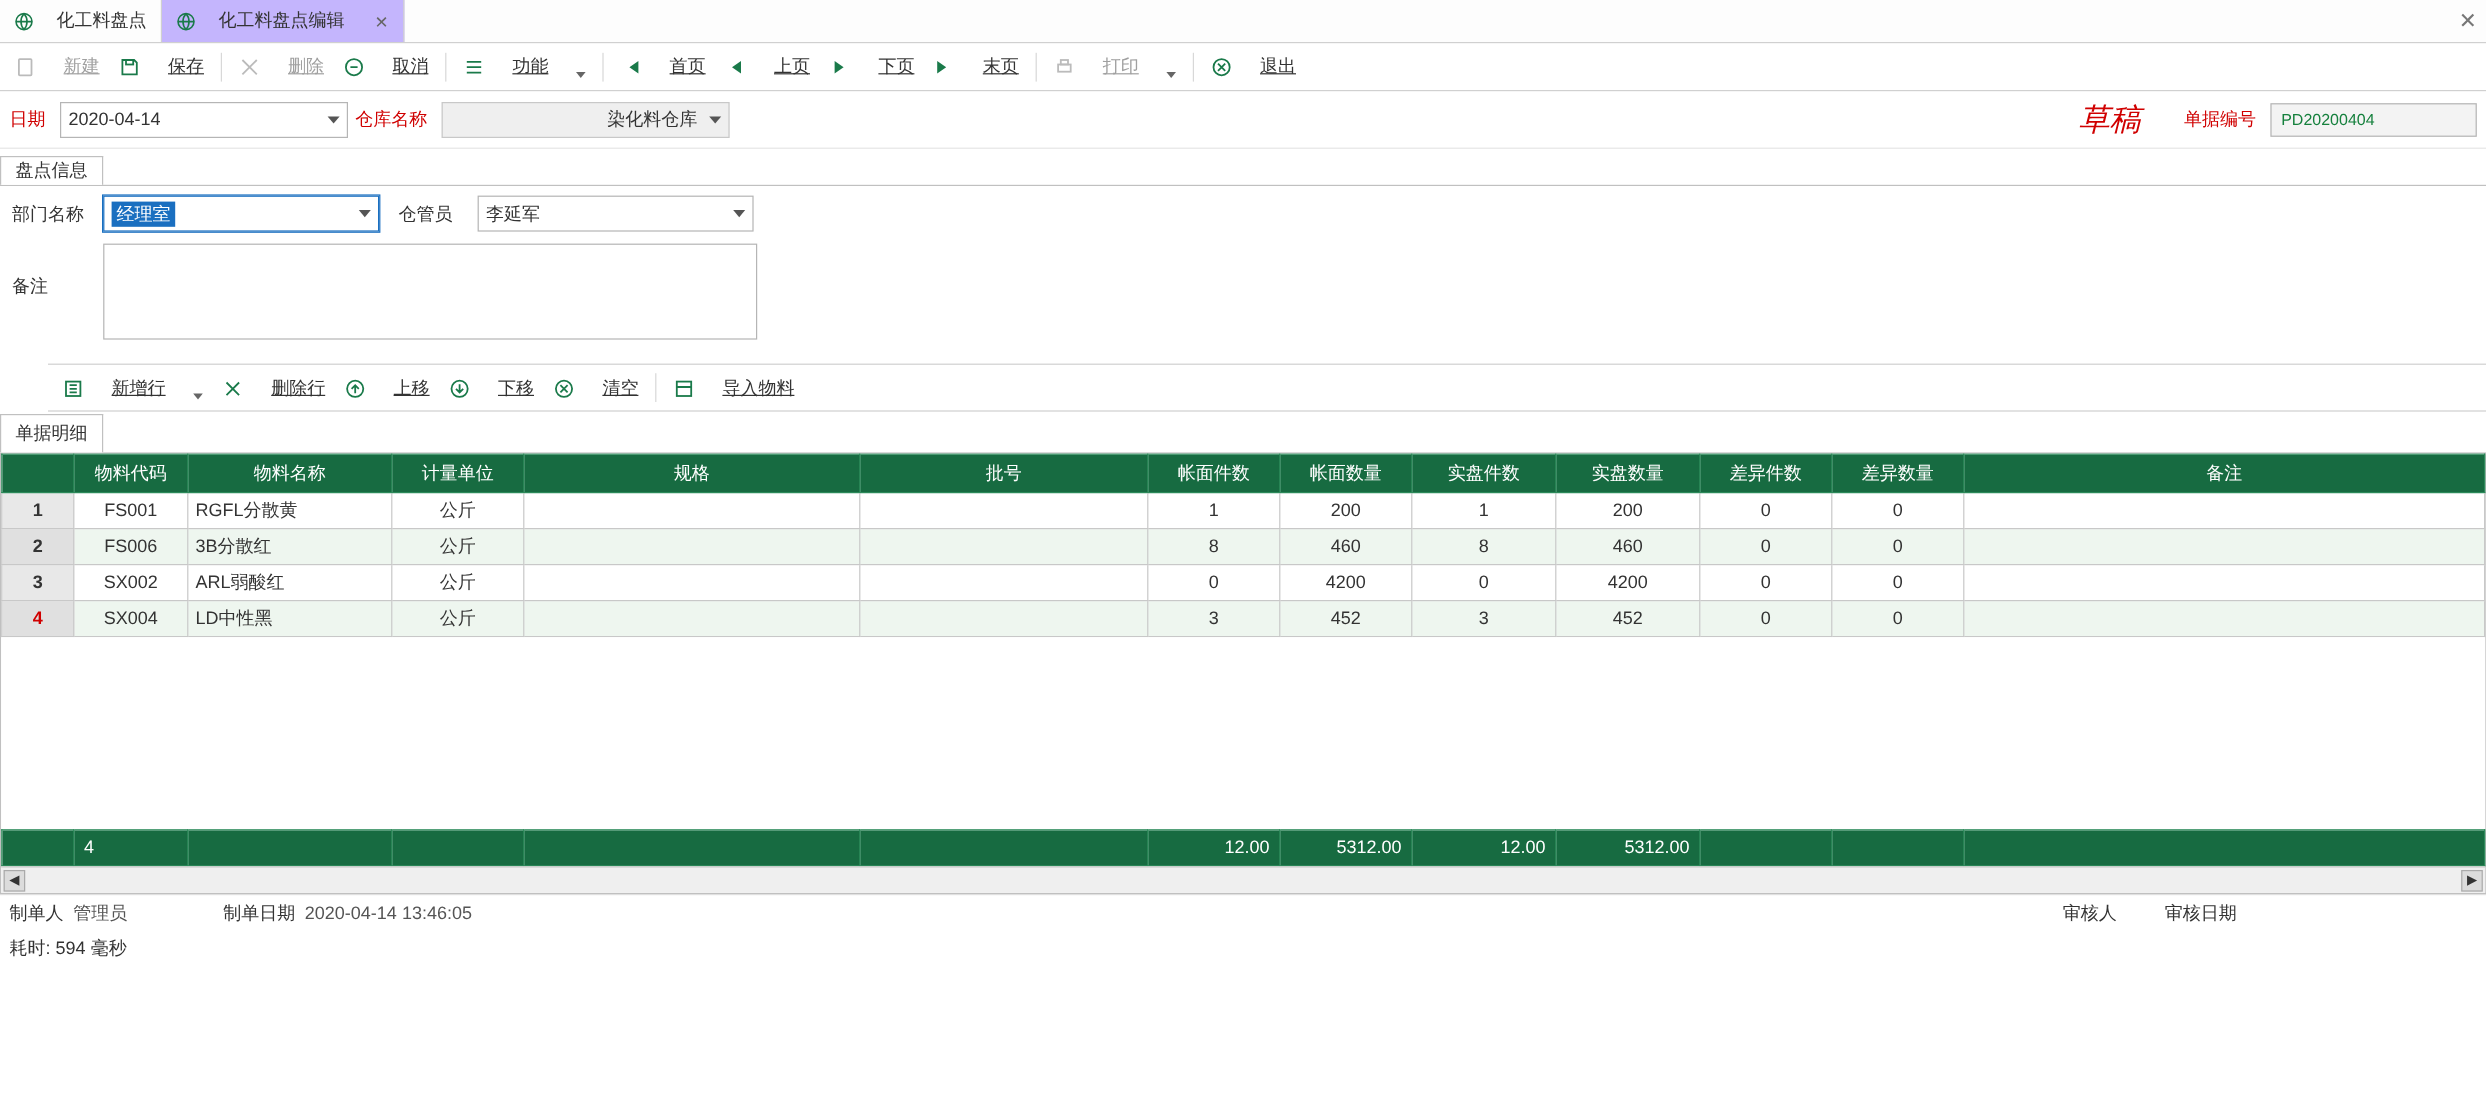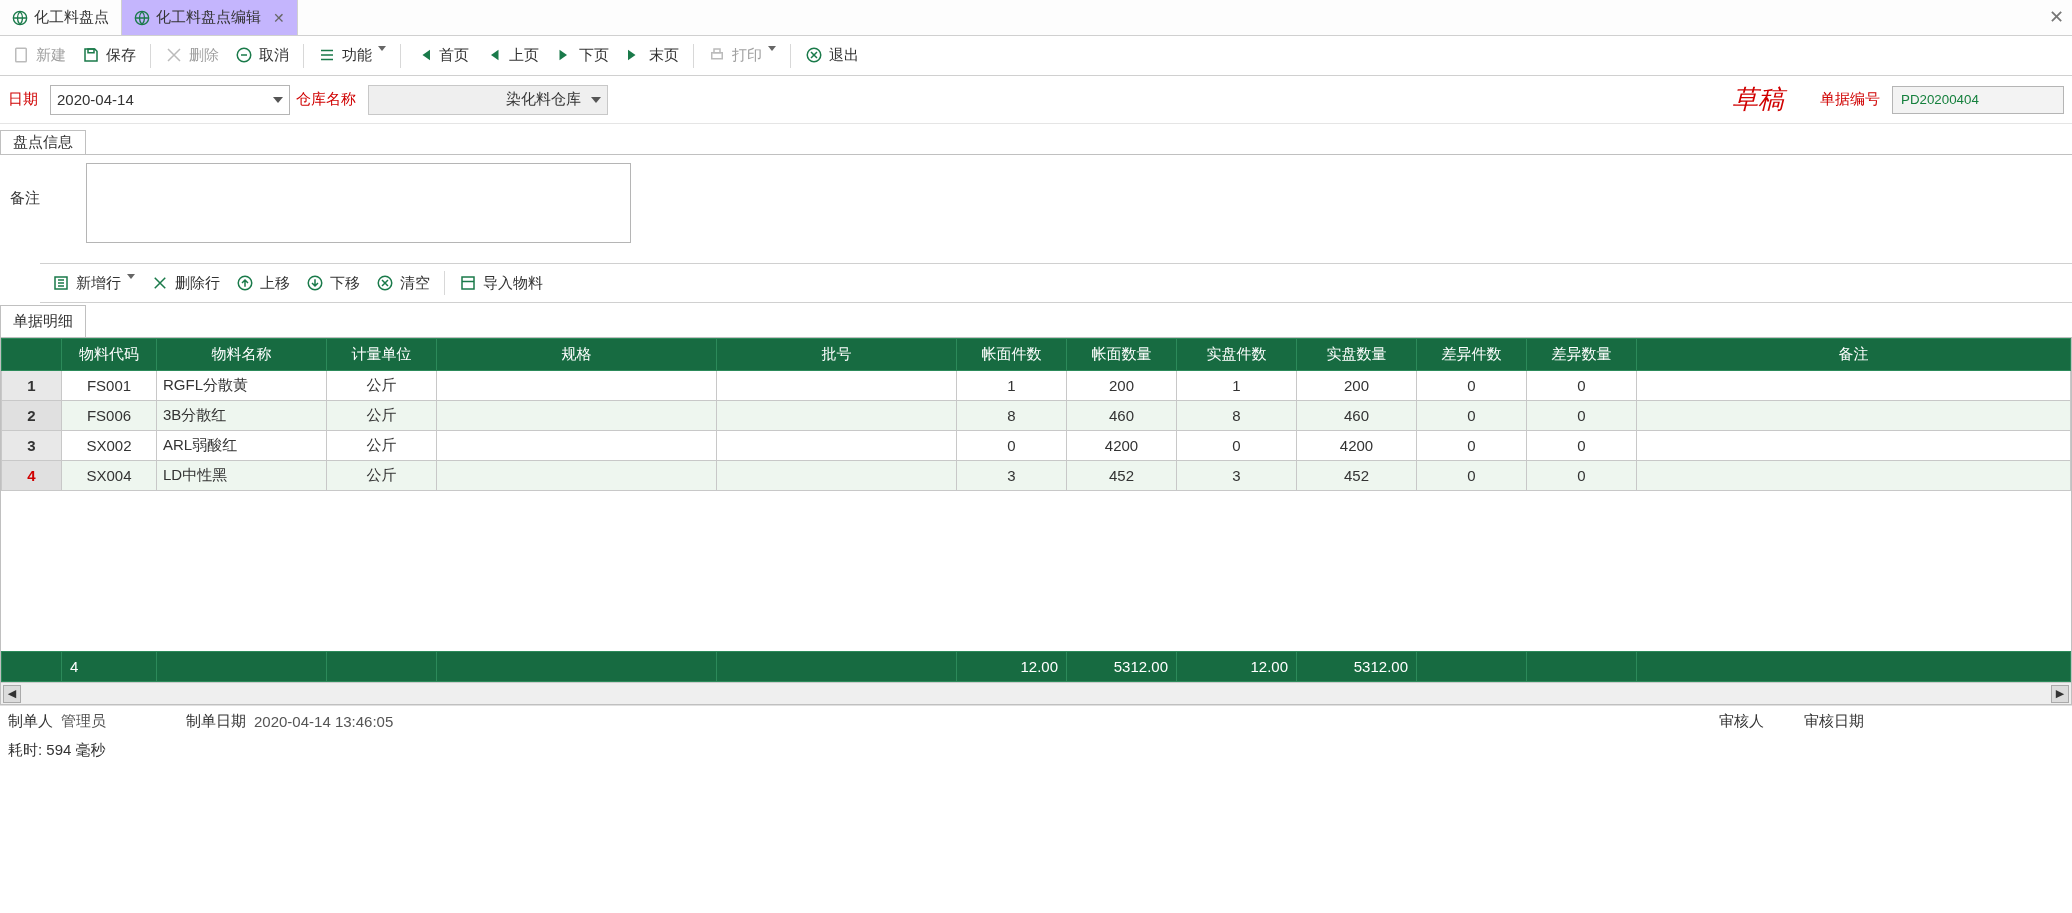--- a/index.html
+++ b/index.html
@@ -16,21 +16,21 @@
     display: flex;
     align-items: center;
     height: 36px;
     border-bottom: 1px solid #d0d0d0;
     background: #fdfdfd;
     position: relative;
   }
   .tab {
     display: flex;
     align-items: center;
-    gap: 6px;
+    gap: 19px;
     padding: 0 12px;
     height: 100%;
     border-right: 1px solid #d0d0d0;
     cursor: pointer;
     color: #333;
   }
   .tab .globe {
     width: 16px; height: 16px;
     fill: #1a7a4a;
   }
@@ -40,21 +40,21 @@
   }
 
   
   .toolbar {
     display:flex; align-items:center;
     height:40px;
     border-bottom:1px solid #d0d0d0;
     padding:0 6px;
     gap:4px;
   }
-  .tbtn { display:flex; align-items:flex-start; gap:6px; padding:4px 6px; cursor:pointer; }
+  .tbtn { display:flex; align-items:flex-end; gap:23px; padding:4px 6px; cursor:pointer;text-decoration:underline; }
   .tbtn.disabled { color:#a0a0a0; cursor:default; }
   .sep { width:1px; height:24px; background:#d8d8d8; margin:0 4px; }
   .caret-down {
     width:0;height:0;border-left:4px solid transparent;border-right:4px solid transparent;
     border-top:5px solid #666;
   }
   svg.icon { width:18px; height:18px; }
 
   
   .filter-row {
@@ -271,20 +271,32 @@
   <div class="spacer"></div>
   <span class="draft-stamp">草稿</span>
   <span class="label-red">单据编号</span>
   <input class="doc-no-input" readonly="" value="PD20200404" style="">
 </div>
 
 <div class="section-header">
   <span class="section-tab">盘点信息</span>
 </div>
 <div class="section-body">
+  <div class="info-row">
+    <span class="info-label">部门名称</span>
+    <div class="combo small active-sel">
+      <span class="sel-val">经理室</span>
+      <span class="arrow"></span>
+    </div>
+    <span class="info-label" style="width:60px; margin-left:10px;">仓管员</span>
+    <div class="combo small">
+      <span>李延军</span>
+      <span class="arrow"></span>
+    </div>
+  </div>
   <div class="info-row" style="align-items:flex-start;">
     <span class="info-label" style="padding-top:26px;">备注</span>
     <textarea class="textarea" style=""></textarea>
   </div>
 </div>
 
 <div class="row-toolbar">
   <div class="tbtn">
     <svg class="icon" viewBox="0 0 24 24">
         <rect x="4" y="4" width="16" height="16" fill="none" stroke="#1a7a4a" stroke-width="2"></rect>

